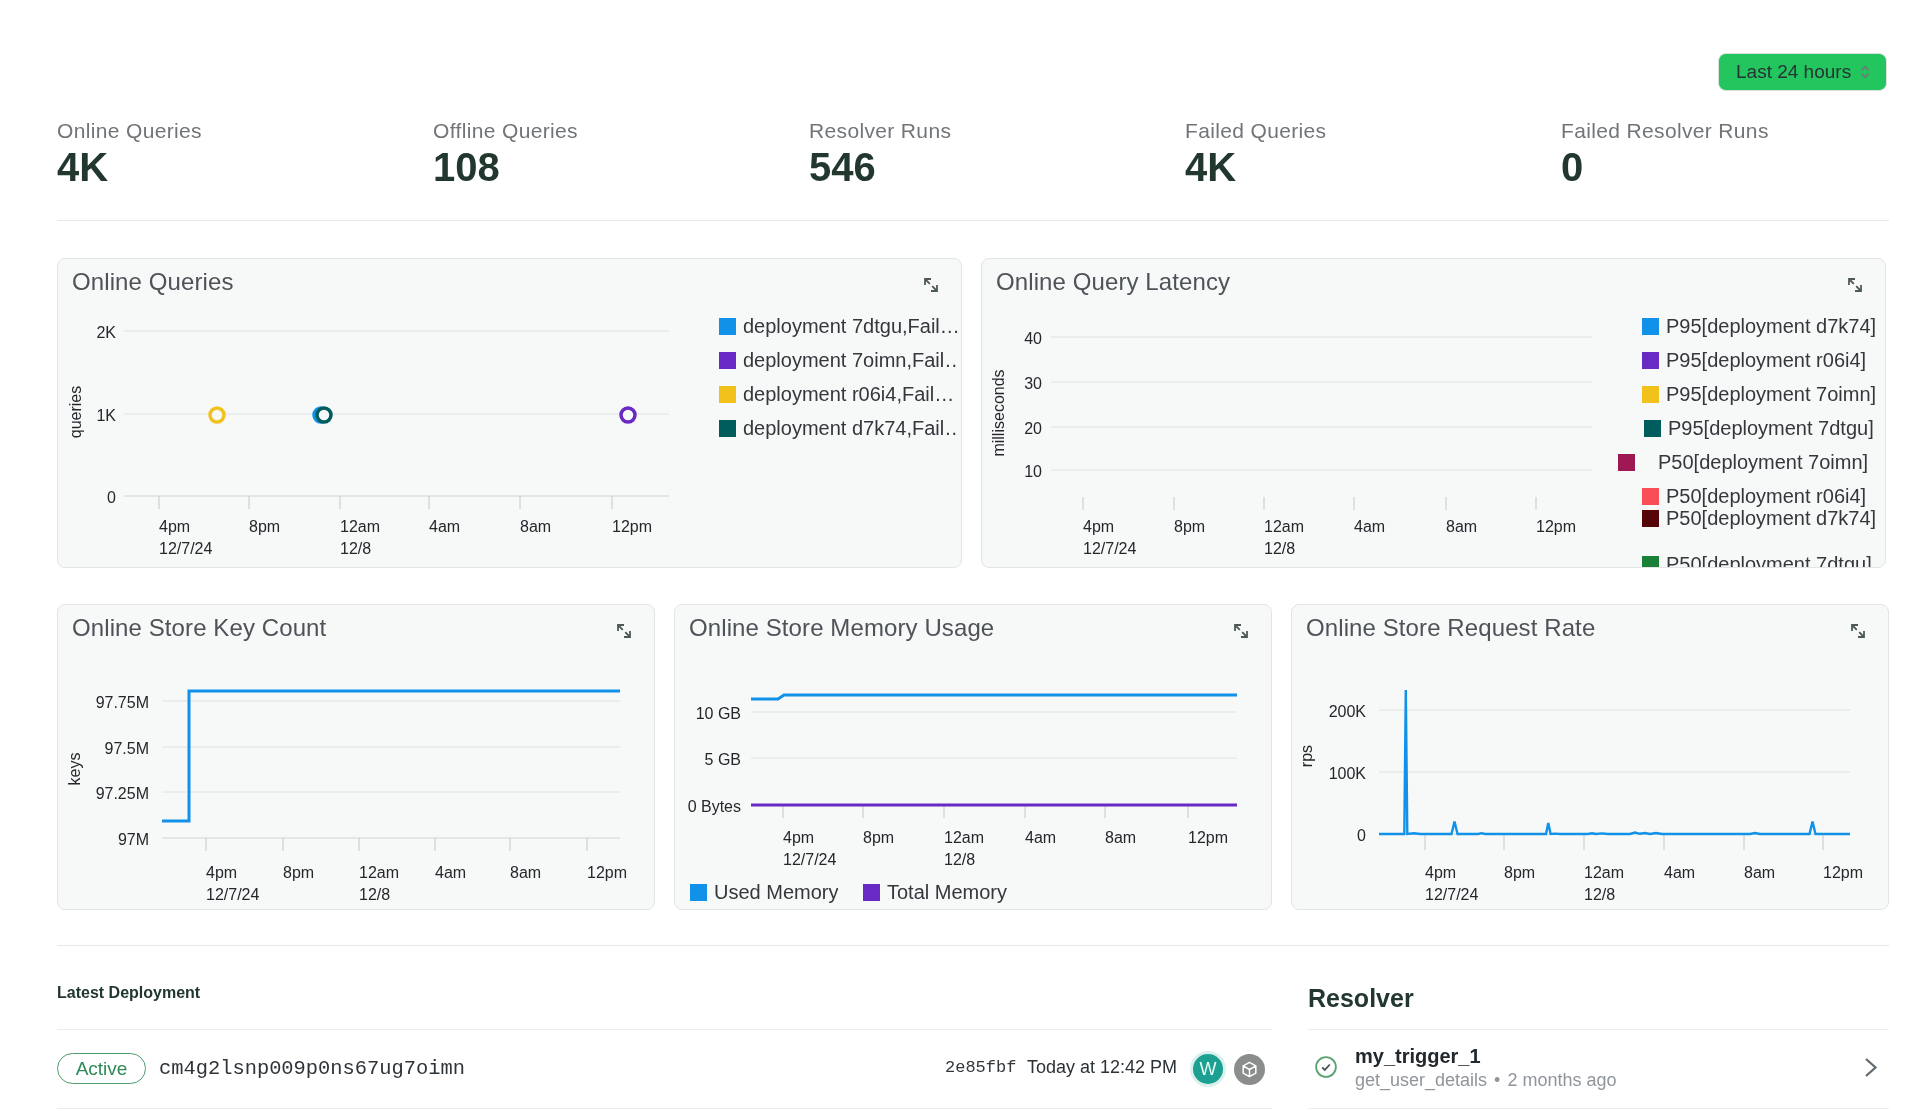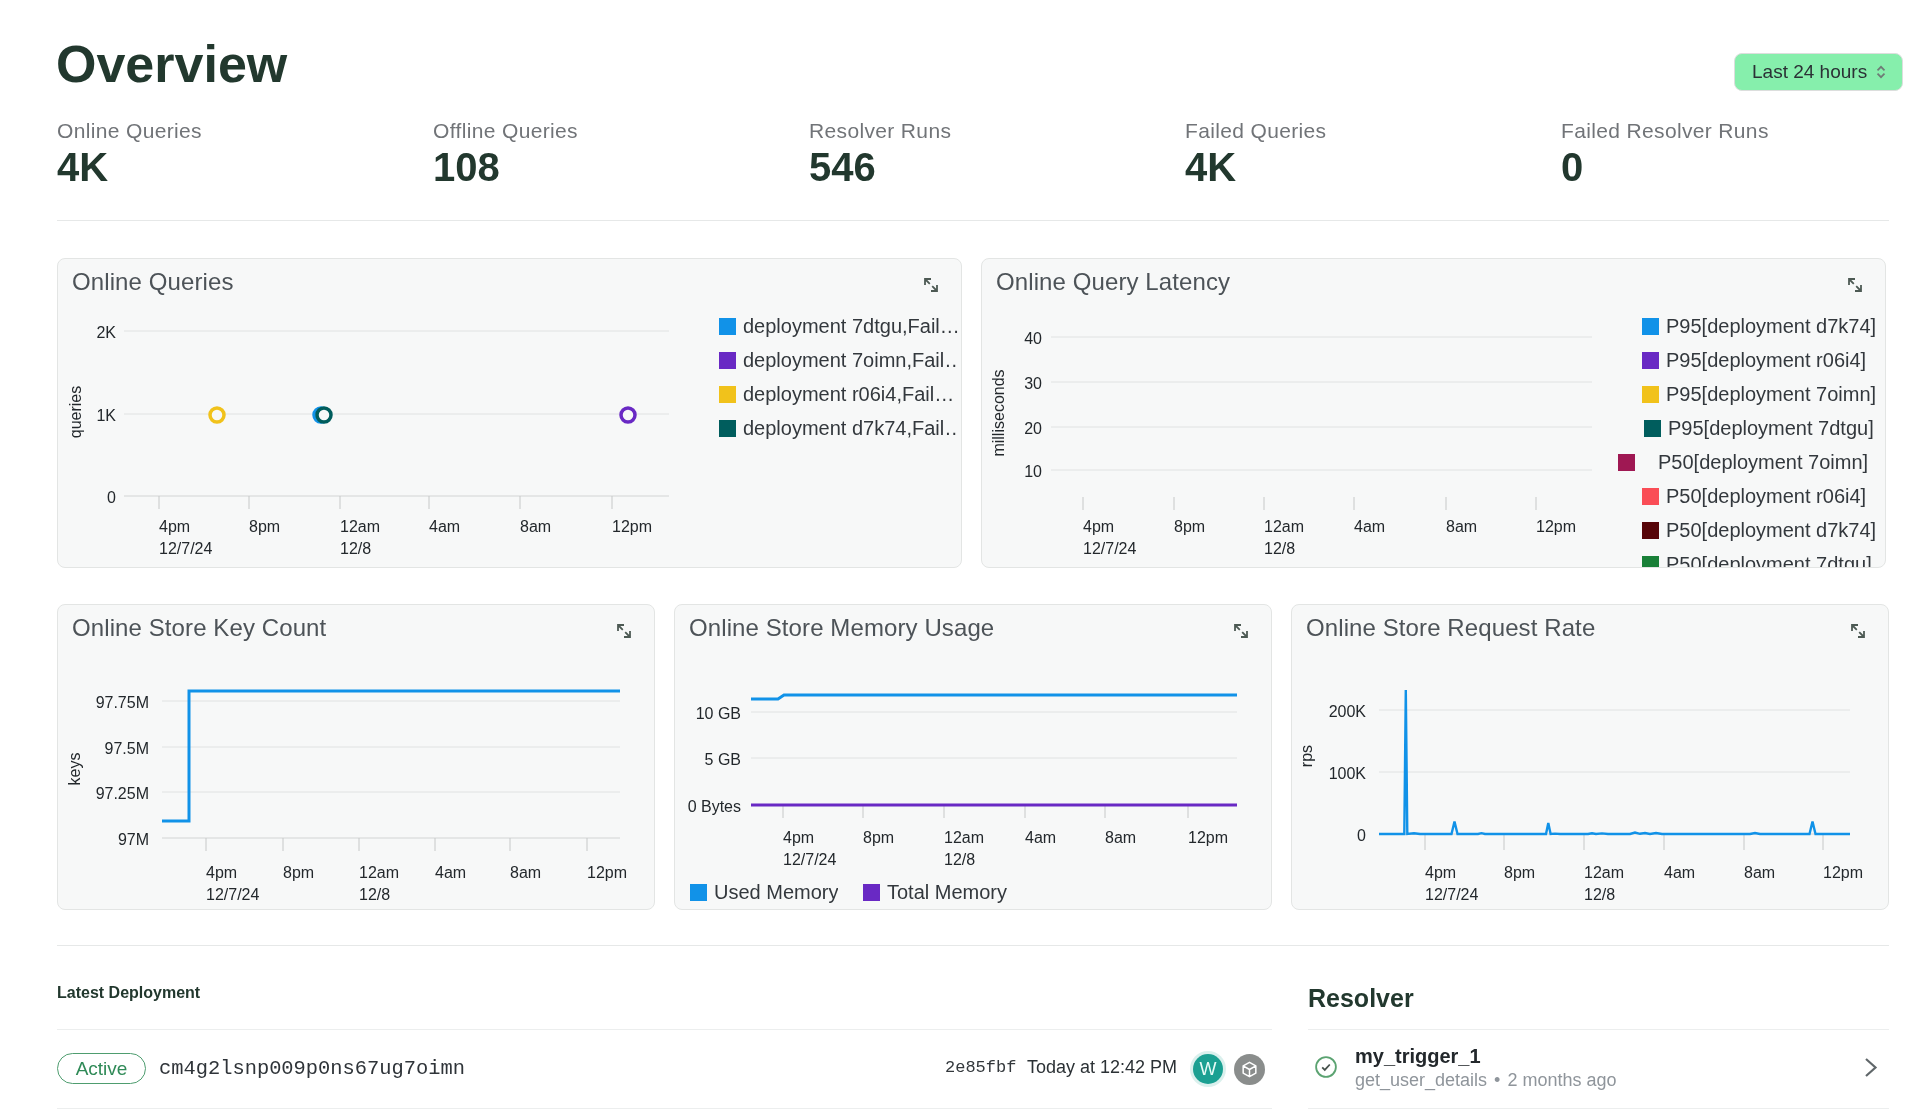--- a/index.html
+++ b/index.html
@@ -12,23 +12,22 @@
   .sep { position:absolute; height:1px; background:#e6e8e8; }
   .legrow { position:absolute; display:flex; align-items:center; }
   .legsq { width:17px; height:17px; flex:none; }
   .legtx { margin-left:7px; font-size:20px; color:#33383d; white-space:nowrap; overflow:hidden; }
   svg text { font-family:"Liberation Sans", sans-serif; }
 </style>
 </head>
 <body>
 <div id="page">
 
-  <div class="abs" style="left:56px; top:34px; font-size:52px; font-weight:bold; color:#22382e; letter-spacing:0;">Overview</div>
-
-  <div class="abs" style="left:1718px; top:53px; width:169px; height:38px; border:1px solid #dcdedd; border-radius:8px; background:#86efac; display:flex; align-items:center; padding:0 13px 0 17px;margin-left:16px;">
+
+  <div class="abs" style="left:1718px; top:53px; width:169px; height:38px; border:1px solid #dcdedd; border-radius:8px; background:#22c55e; display:flex; align-items:center; padding:0 13px 0 17px;">
     <span style="font-size:19px; color:#2b3135;">Last 24 hours</span>
     <svg style="margin-left:auto;" width="16" height="16" viewBox="0 0 16 16" fill="none">
       <path d="M4.5 6.3 L8 2.8 L11.5 6.3 M4.5 9.7 L8 13.2 L11.5 9.7" stroke="#6f7a76" stroke-width="1.7" fill="none"></path>
     </svg>
   </div>
 
   <div class="abs" style="left:57px; top:119px; font-size:21px; letter-spacing:0.35px; color:#717478;">Online Queries</div>
   <div class="abs" style="left:57px; top:145px; font-size:40px; font-weight:bold; color:#22382e;">4K</div>
   <div class="abs" style="left:433px; top:119px; font-size:21px; letter-spacing:0.35px; color:#717478;">Offline Queries</div>
   <div class="abs" style="left:433px; top:145px; font-size:40px; font-weight:bold; color:#22382e;">108</div>
@@ -147,21 +146,21 @@
         <div class="legtx">P95[deployment 7dtgu]</div>
       </div>
     <div class="legrow" style="left:636px; top:192px;gap:16px;">
         <div class="legsq" style="background:#9f1853;"></div>
         <div class="legtx">P50[deployment 7oimn]</div>
       </div>
     <div class="legrow" style="left:660px; top:226px;">
         <div class="legsq" style="background:#fa4d56;"></div>
         <div class="legtx">P50[deployment r06i4]</div>
       </div>
-    <div class="legrow" style="left:660px; top:260px;">
+    <div class="legrow" style="left:660px; top:248px;">
         <div class="legsq" style="background:#570408;"></div>
         <div class="legtx">P50[deployment d7k74]</div>
       </div>
     <div class="legrow" style="left:660px; top:294px;">
         <div class="legsq" style="background:#198038;"></div>
         <div class="legtx">P50[deployment 7dtgu]</div>
       </div>
   </div>
 
   <div class="card" id="cardC" style="left:57px;  top:604px; width:598px; height:306px;padding-left:44px;">

